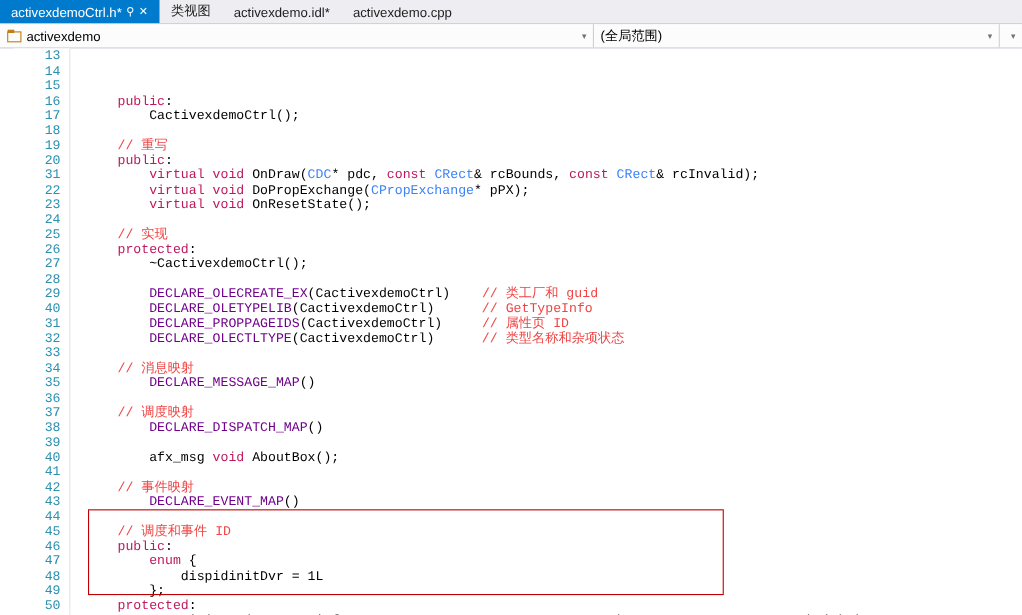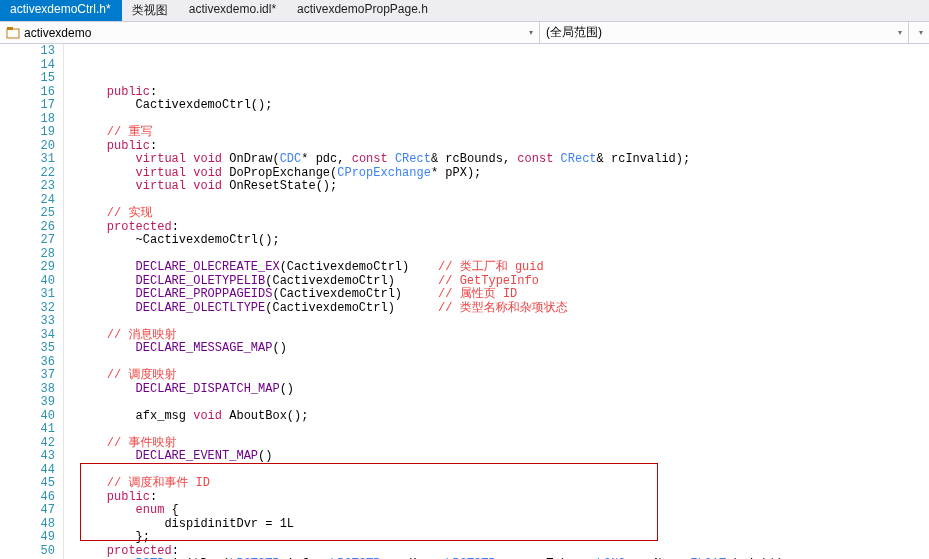--- a/index.html
+++ b/index.html
@@ -20,21 +20,20 @@
   font-size: 12px;
 }
 .tab {
   padding: 2px 10px;
   display: flex;
   align-items: center;
   gap: 4px;
   color: #1e1e1e;
   cursor: pointer;
   border-right: 1px solid transparent;
-  flex-direction: column;
 }
 .tab.active {
   background: #007acc;
   color: #fff;
 }
 .tab.active .close-x { color: #fff; }
 .pin-icon, .close-x {
   font-size: 10px;
   display: inline-flex;
   align-items: center;
@@ -119,21 +118,21 @@
     <span class="pin-icon">⚲</span>
     <span class="close-x">✕</span>
   </div>
   <div class="tab">
       <span>类视图</span>
     </div>
   <div class="tab">
       <span>activexdemo.idl*</span>
     </div>
   <div class="tab">
-      <span>activexdemoPropPage.h</span>
+      <span>activexdemo.cpp</span>
     </div>
 </div>
 
 <div class="dropdown-bar">
   <div class="dropdown" style="flex:0 0 540px">
     <span class="dd-icon">
       <svg width="14" height="14" viewBox="0 0 14 14">
           <rect x="1" y="3" width="12" height="9" fill="none" stroke="#c27e12" stroke-width="1"></rect>
           <rect x="1" y="1" width="6" height="3" fill="#c27e12"></rect>
         </svg>

